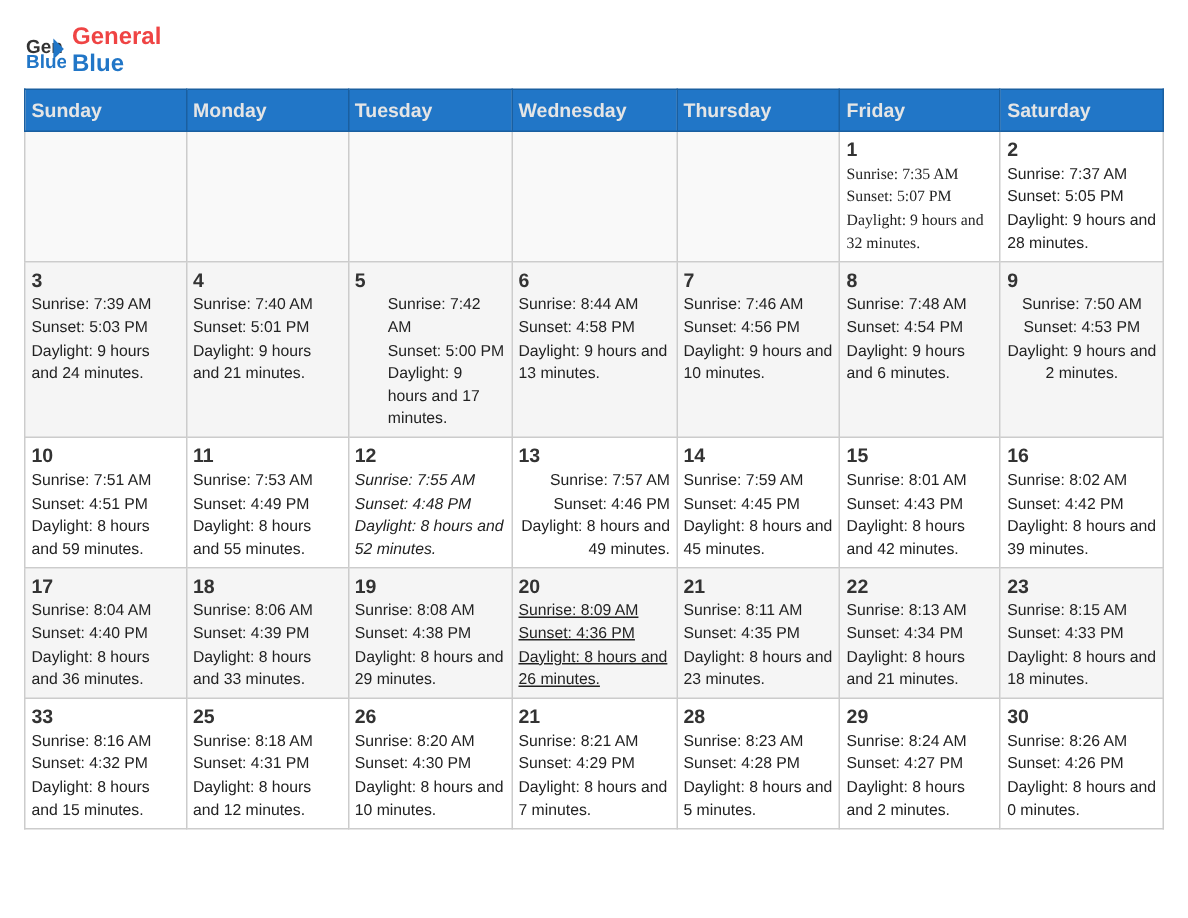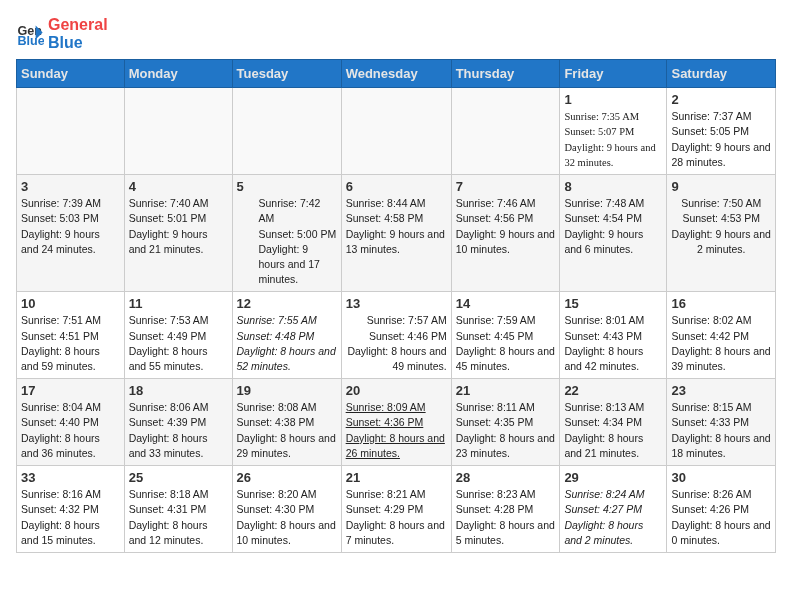--- a/index.html
+++ b/index.html
@@ -232,21 +232,21 @@
 Daylight: 8 hours and 7 minutes.</div>
         </td>
         <td>
           <div class="day-num">28</div>
           <div class="day-info" style="white-space: pre-line;">Sunrise: 8:23 AM
 Sunset: 4:28 PM
 Daylight: 8 hours and 5 minutes.</div>
         </td>
         <td>
           <div class="day-num">29</div>
-          <div class="day-info" style="white-space: pre-line; font-style: italic;">Sunrise: 8:24 AM
+          <div class="day-info" style="white-space: pre-line;">Sunrise: 8:24 AM
 Sunset: 4:27 PM
 Daylight: 8 hours and 2 minutes.</div>
         </td>
         <td>
           <div class="day-num">30</div>
           <div class="day-info" style="white-space: pre-line;">Sunrise: 8:26 AM
 Sunset: 4:26 PM
 Daylight: 8 hours and 0 minutes.</div>
         </td>
       </tr>

